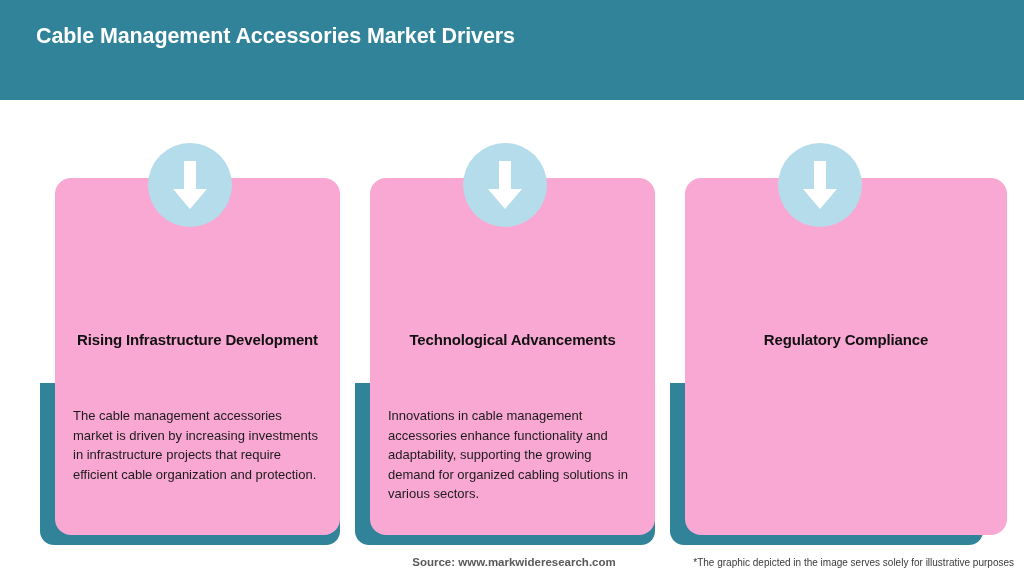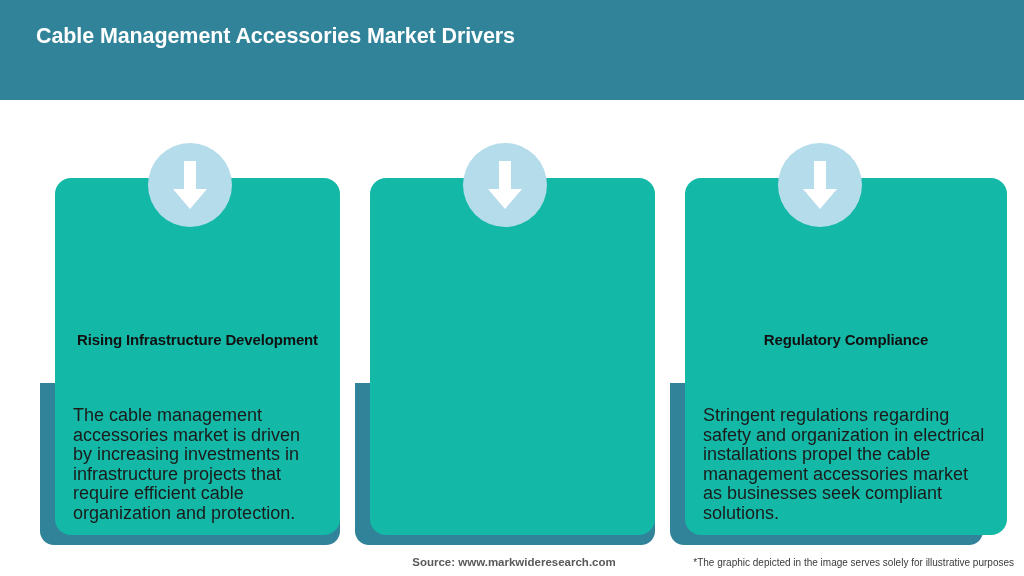--- a/index.html
+++ b/index.html
@@ -98,21 +98,21 @@
     border-radius: 0 0 14px 14px;
   }
 
   
   .card {
     position: absolute;
     left: 15px;
     top: 78px;
     width: 285px;
     height: 357px;
-    background: #14b8a6;
+    background: #f9a8d4;
     border-radius: 16px;
     box-sizing: border-box;
     padding: 0 18px;
   }
   .card-wrap.c3 .card { width: 322px; }
   .card-wrap.c3 .card-backing { width: 313px; }
 
   
   .icon-badge {
     position: absolute;
@@ -140,21 +140,21 @@
     color: #111111;
     line-height: 24px;
     letter-spacing: -0.15px;
   }
 
   .card-body {
     position: absolute;
     left: 18px;
     right: 18px;
     top: 228px;
-    font-size: 18px;
+    font-size: 13px;
     color: #1b1b1b;
     line-height: 19.5px;
     text-align: left;
   }
 
   
   .footer-source {
     position: absolute;
     left: 2px;
     top: 556px;
@@ -192,33 +192,34 @@
     <div class="icon-badge">
       <svg width="40" height="52" viewBox="0 0 40 52">
         <path d="M14 2 L26 2 L26 30 L37 30 L20 50 L3 30 L14 30 Z" fill="#ffffff"></path>
       </svg>
     </div>
   </div>
 
   <div class="card-wrap c2">
     <div class="card-backing"></div>
     <div class="card">
+      <div class="card-title">Technological Advancements</div>
+      <div class="card-body">Innovations in cable management accessories enhance functionality and adaptability, supporting the growing demand for organized cabling solutions in various sectors.</div>
     </div>
     <div class="icon-badge">
       <svg width="40" height="52" viewBox="0 0 40 52">
         <path d="M14 2 L26 2 L26 30 L37 30 L20 50 L3 30 L14 30 Z" fill="#ffffff"></path>
       </svg>
     </div>
   </div>
 
   <div class="card-wrap c3">
     <div class="card-backing"></div>
     <div class="card">
       <div class="card-title">Regulatory Compliance</div>
-      <div class="card-body">Stringent regulations regarding safety and organization in electrical installations propel the cable management accessories market as businesses seek compliant solutions.</div>
     </div>
     <div class="icon-badge">
       <svg width="40" height="52" viewBox="0 0 40 52">
         <path d="M14 2 L26 2 L26 30 L37 30 L20 50 L3 30 L14 30 Z" fill="#ffffff"></path>
       </svg>
     </div>
   </div>
 
 </div>
 

